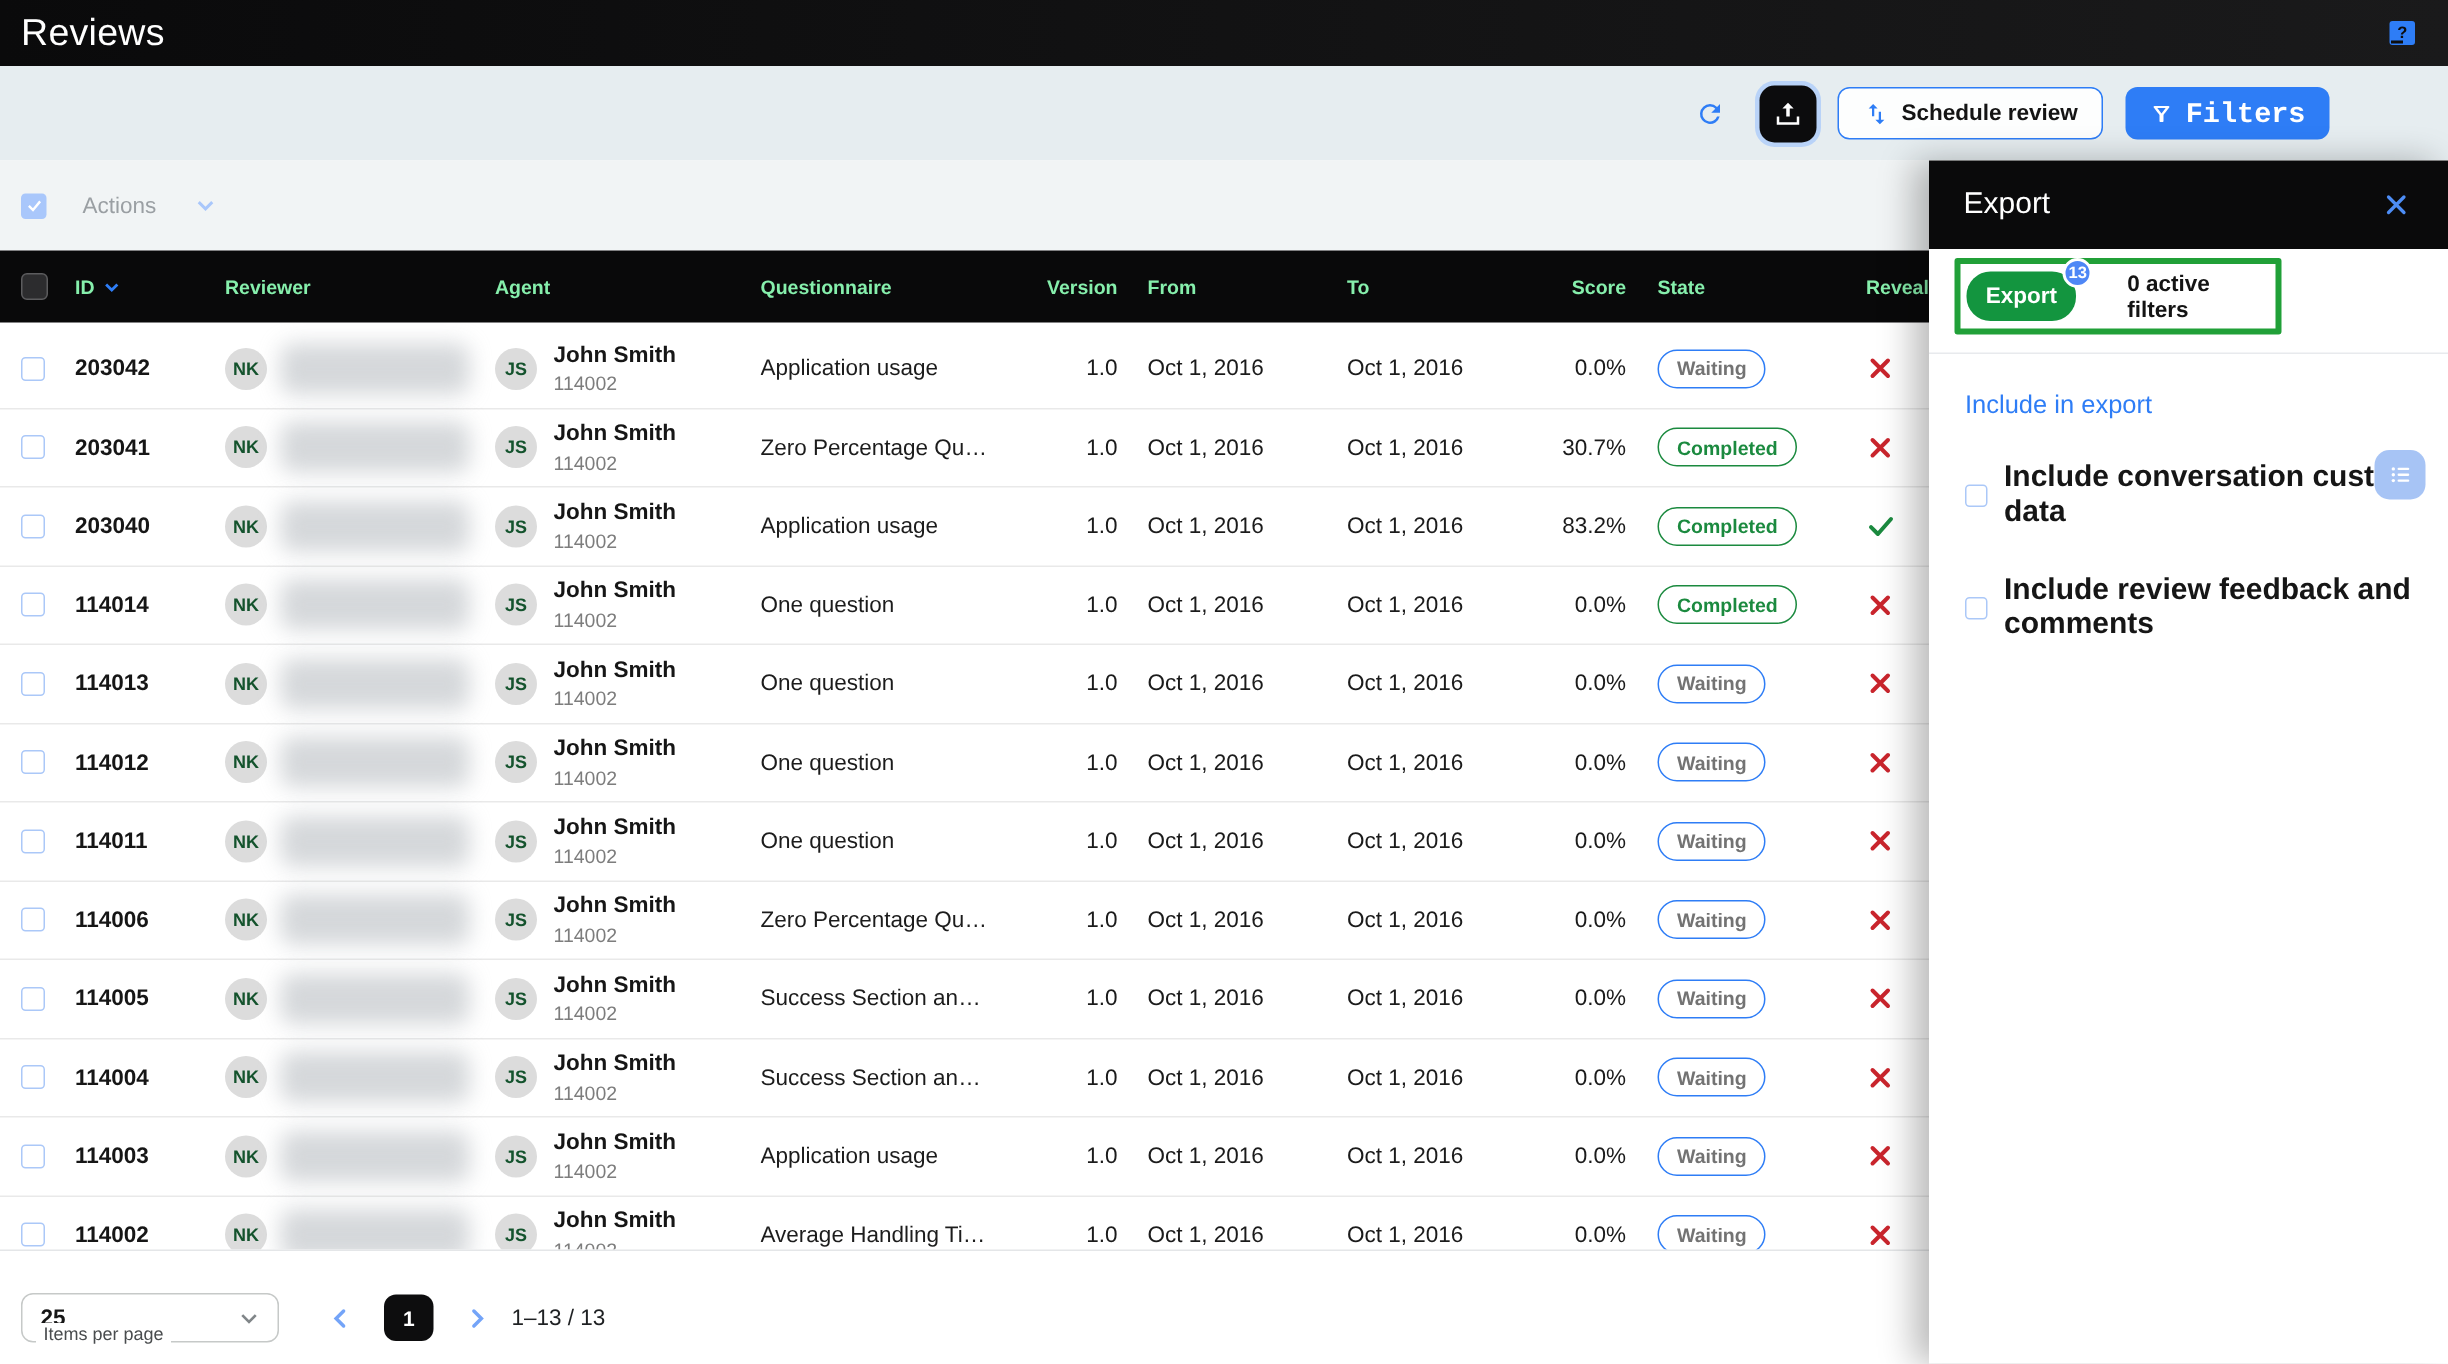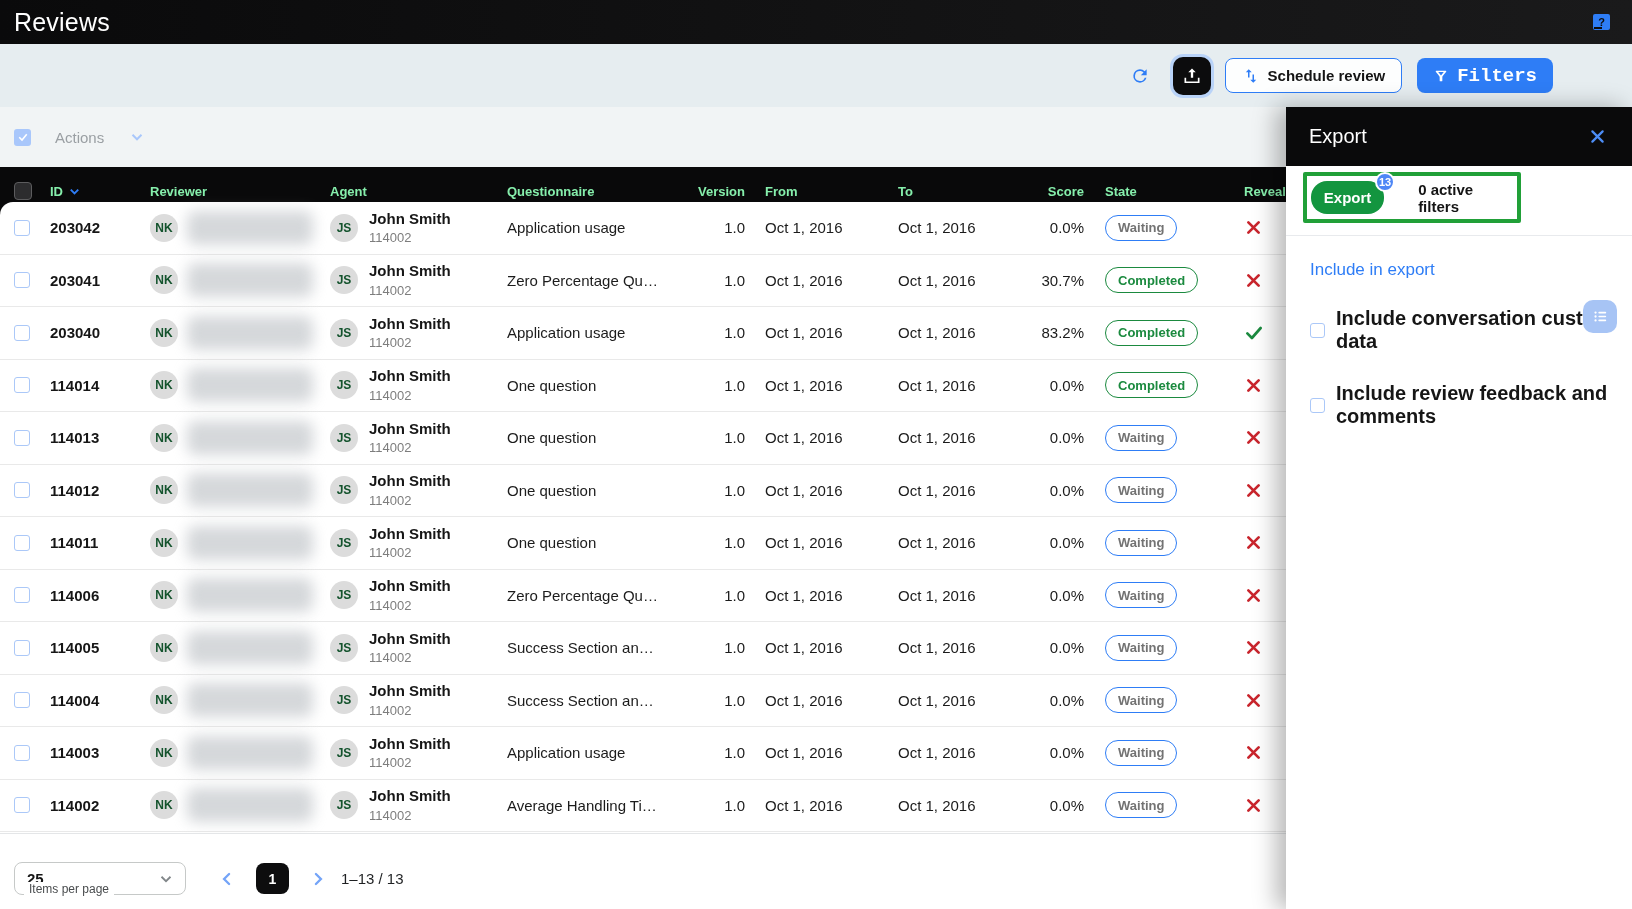--- a/index.html
+++ b/index.html
@@ -39,21 +39,21 @@
 
   
   .grid-cols { display:grid; grid-template-columns:44px 100px 180px 177px 159px 89px 133px 133px 73px 150px 1fr; }
   .thead { position:absolute; top:167px; left:0; right:0; height:48px; background:#09090a;
     color:#86efac; font-size:13px; font-weight:600; align-items:center; }
   .thead .cell { padding-left:6px; display:flex; align-items:center; gap:4px; }
   .thead .r { justify-content:flex-end; padding-right:4px; }
   .thead .pad16 { padding-left:16px; }
   .thead .pad17 { padding-left:17px; }
   .cb-head { width:18px; height:18px; margin-left:14px; background:#2c2c2e; border:1px solid #5c5c5e; border-radius:4px; }
-  .tbody { position:absolute; top:202px; left:0; height:630px; right:0; background:#fff;border-radius:13px; }
+  .tbody { position:absolute; top:220px; left:0; height:630px; right:0; background:#fff;border-radius:13px; }
   .trow { height:52.5px; border-bottom:1px solid #e9e9e9; align-items:center; font-size:15px; }
   .trow .cell { padding-left:6px; display:flex; align-items:center; }
   .trow .r { justify-content:flex-end; padding-right:4px; }
   .trow .pad16 { padding-left:16px; }
   .trow .pad17 { padding-left:17px; }
   .cb-row { width:16px; height:16px; margin-left:14px; background:#fff; border:1.5px solid #abc8f8; border-radius:3px; }
   .id-cell { font-weight:700; color:#161616; }
   .avatar { width:28px; height:28px; border-radius:50%; background:#dcdcdc; color:#14532d;
     font-size:12px; font-weight:700; display:flex; align-items:center; justify-content:center; flex:none; }
   .blur-blob { width:126px; height:34px; margin-left:9px; background:#b3b8bd; border-radius:8px;

